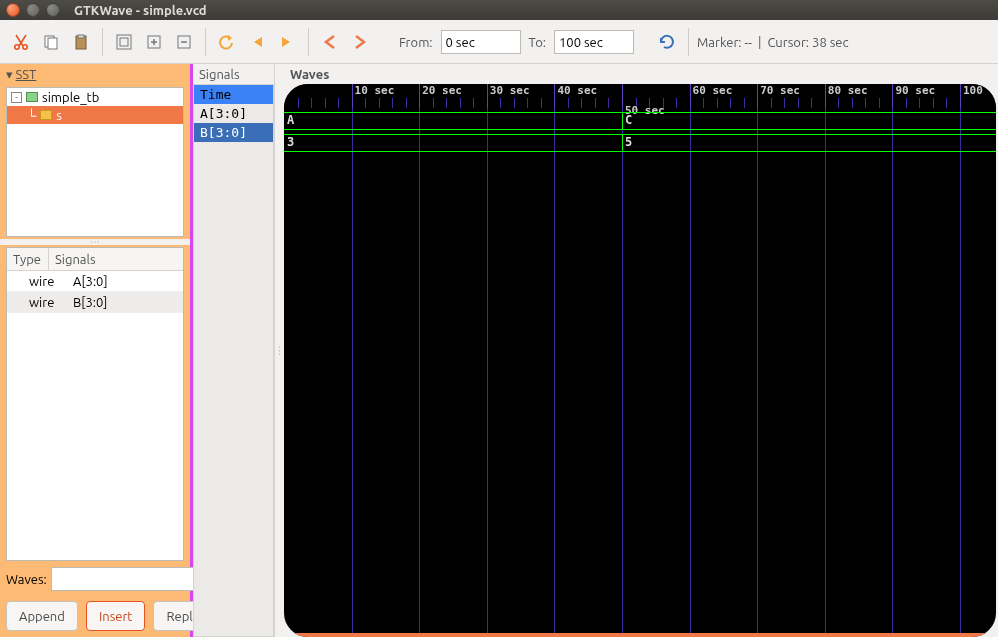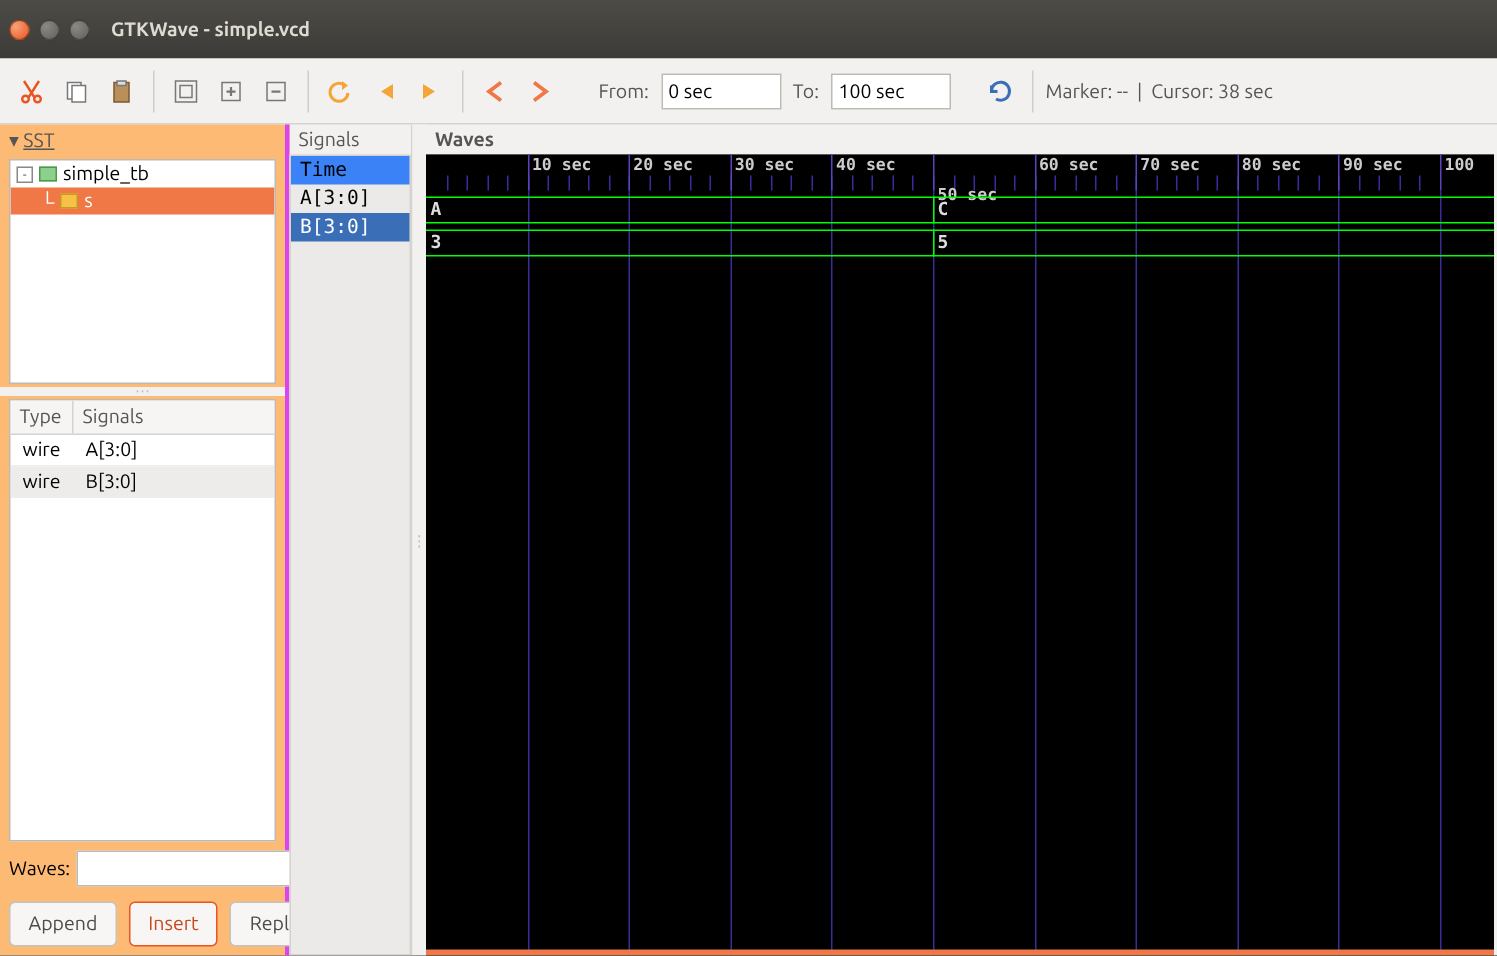--- a/index.html
+++ b/index.html
@@ -1,19 +1,19 @@
 <!DOCTYPE html>
 <html><head>
 <meta charset="utf-8">
 <style>
 * { box-sizing: border-box; margin: 0; padding: 0; font-family: "Ubuntu", "Segoe UI", sans-serif; font-size: 13px; }
 body { background: #f2f1f0; width: 998px; height: 637px; overflow: hidden; display: flex; flex-direction: column; }
 
 
-.titlebar { height: 39px; background: linear-gradient(#4c4b46, #3c3b37); display: flex; align-items: center; padding: 0 6px; gap: 6px; }
+.titlebar { height: 20px; background: linear-gradient(#4c4b46, #3c3b37); display: flex; align-items: center; padding: 0 6px; gap: 6px; }
 .win-btn { width: 14px; height: 14px; border-radius: 50%; border: 1px solid rgba(0,0,0,.4); }
 .win-close { background: radial-gradient(circle at 30% 30%, #f7a27a, #e95420); }
 .win-min, .win-max { background: radial-gradient(circle at 30% 30%, #8a8a85, #5f5e59); }
 .titlebar-title { color: #dfdbd2; font-weight: bold; margin-left: 8px; }
 
 
 .toolbar { height: 44px; background: #f2f1f0; border-bottom: 1px solid #d6d3cf; display: flex; align-items: center; padding: 0 8px; gap: 4px; }
 .tb-btn { width: 26px; height: 26px; display: flex; align-items: center; justify-content: center; border-radius: 3px; cursor: pointer; }
 .tb-sep { width: 1px; height: 28px; background: #d0cdc9; margin: 0 4px; }
 .tb-label { color: #555; margin: 0 4px; }
@@ -32,21 +32,21 @@
 .tree-exp { width: 11px; height: 11px; border: 1px solid #888; font-size: 9px; line-height: 9px; text-align: center; color: #555; background:#fff; }
 .tree-icon { width: 12px; height: 10px; background: #8bd08b; border: 1px solid #4a9a4a; }
 .tree-icon.s { background: #f5c247; border-color: #c79a20; }
 .splitter-h { height: 6px; cursor: row-resize; background: #f2f1f0; text-align:center; color:#bbb; font-size:10px; line-height:6px; }
 .typesig { flex: 1; margin: 2px 6px; background: #fff; border: 1px solid #bdb9b3; display: flex; flex-direction: column; overflow: hidden; }
 .typesig-head { display: flex; background: #f6f5f3; border-bottom: 1px solid #d6d3cf; }
 .typesig-head div { padding: 4px 6px; color: #555; }
 .typesig-head .c1 { width: 42px; border-right: 1px solid #d6d3cf; }
 .typesig-row { display: flex; border-bottom: 1px solid #eee; }
 .typesig-row.sel { background: #eeeceb; }
-.typesig-row div { padding: 3px 8px; }
+.typesig-row div { padding: 3px 22px; }
 .typesig-row .c1 { width: 42px; }
 .typesig-body { flex:1; overflow:auto; }
 .filter-row { display: flex; align-items: center; padding: 4px 6px; gap: 4px; }
 .filter-row input { flex: 1; height: 24px; border: 1px solid #bdb9b3; background: #fff; padding: 0 4px; }
 .btn-row { display: flex; padding: 6px; gap: 8px; }
 .btn { height: 30px; padding: 0 12px; background: #f7f6f5; border: 1px solid #c6c2bc; border-radius: 4px; cursor: pointer; color:#4c4c4c; }
 .btn.accent { border-color: #e95420; color: #c7481c; }
 
 
 .sigcol { width: 82px; display: flex; flex-direction: column; border-right: 1px solid #d6d3cf; }
@@ -54,21 +54,21 @@
 .siglist { flex: 1; background: #ebeae8; border: 1px solid #d6d3cf; margin: 0 0 0 0; }
 .sigitem { padding: 2px 6px; font-family: "DejaVu Sans Mono", monospace; font-size: 13px; }
 .sigitem.head { background: #3b82f6; }
 .sigitem.sel { background: #3a6fb7; color: #fff; }
 
 
 .splitter-v { width: 9px; background: #f2f1f0; cursor: col-resize; display:flex; align-items:center; justify-content:center; color:#bbb; font-size:10px; }
 
 
 .wavecol { flex: 1; display: flex; flex-direction: column; font-weight: bold; }
-.wavearea { flex: 1; background: #000; position: relative; overflow: hidden; margin-right:2px; }
+.wavearea { flex: 1; background: #000; position: relative; overflow: hidden; margin-right:2px;border-radius:24px; }
 .timescale { height: 24px; position: relative; background: #000; }
 .tick { position: absolute; top: 0; height: 24px; border-left: 1px solid #6040c0; }
 .ticklabel { position: absolute; top: 0; color: #ccc; font-family: monospace; font-size: 11px; white-space: nowrap; }
 .minortick { position:absolute; top:14px; width:1px; height:10px; background:#4028a0; }
 .gridline { position: absolute; top: 24px; bottom: 0; border-left: 1px solid #3a2d9a; }
 .bus { position: absolute; left: 0; right: 0; height: 18px; }
 .bus-seg { position: absolute; top: 0; height: 18px; border-top: 1px solid #00ff00; border-bottom: 1px solid #00ff00; }
 .bus-trans { position:absolute; top:0; width:1px; height:18px; background:#00ff00; }
 .bus-val { position: absolute; top: 1px; color: #ddd; font-family: monospace; font-size: 12px; }
 .scroll-ind { position:absolute; bottom:0; left:0; right:0; height:4px; background:#f07746; }

